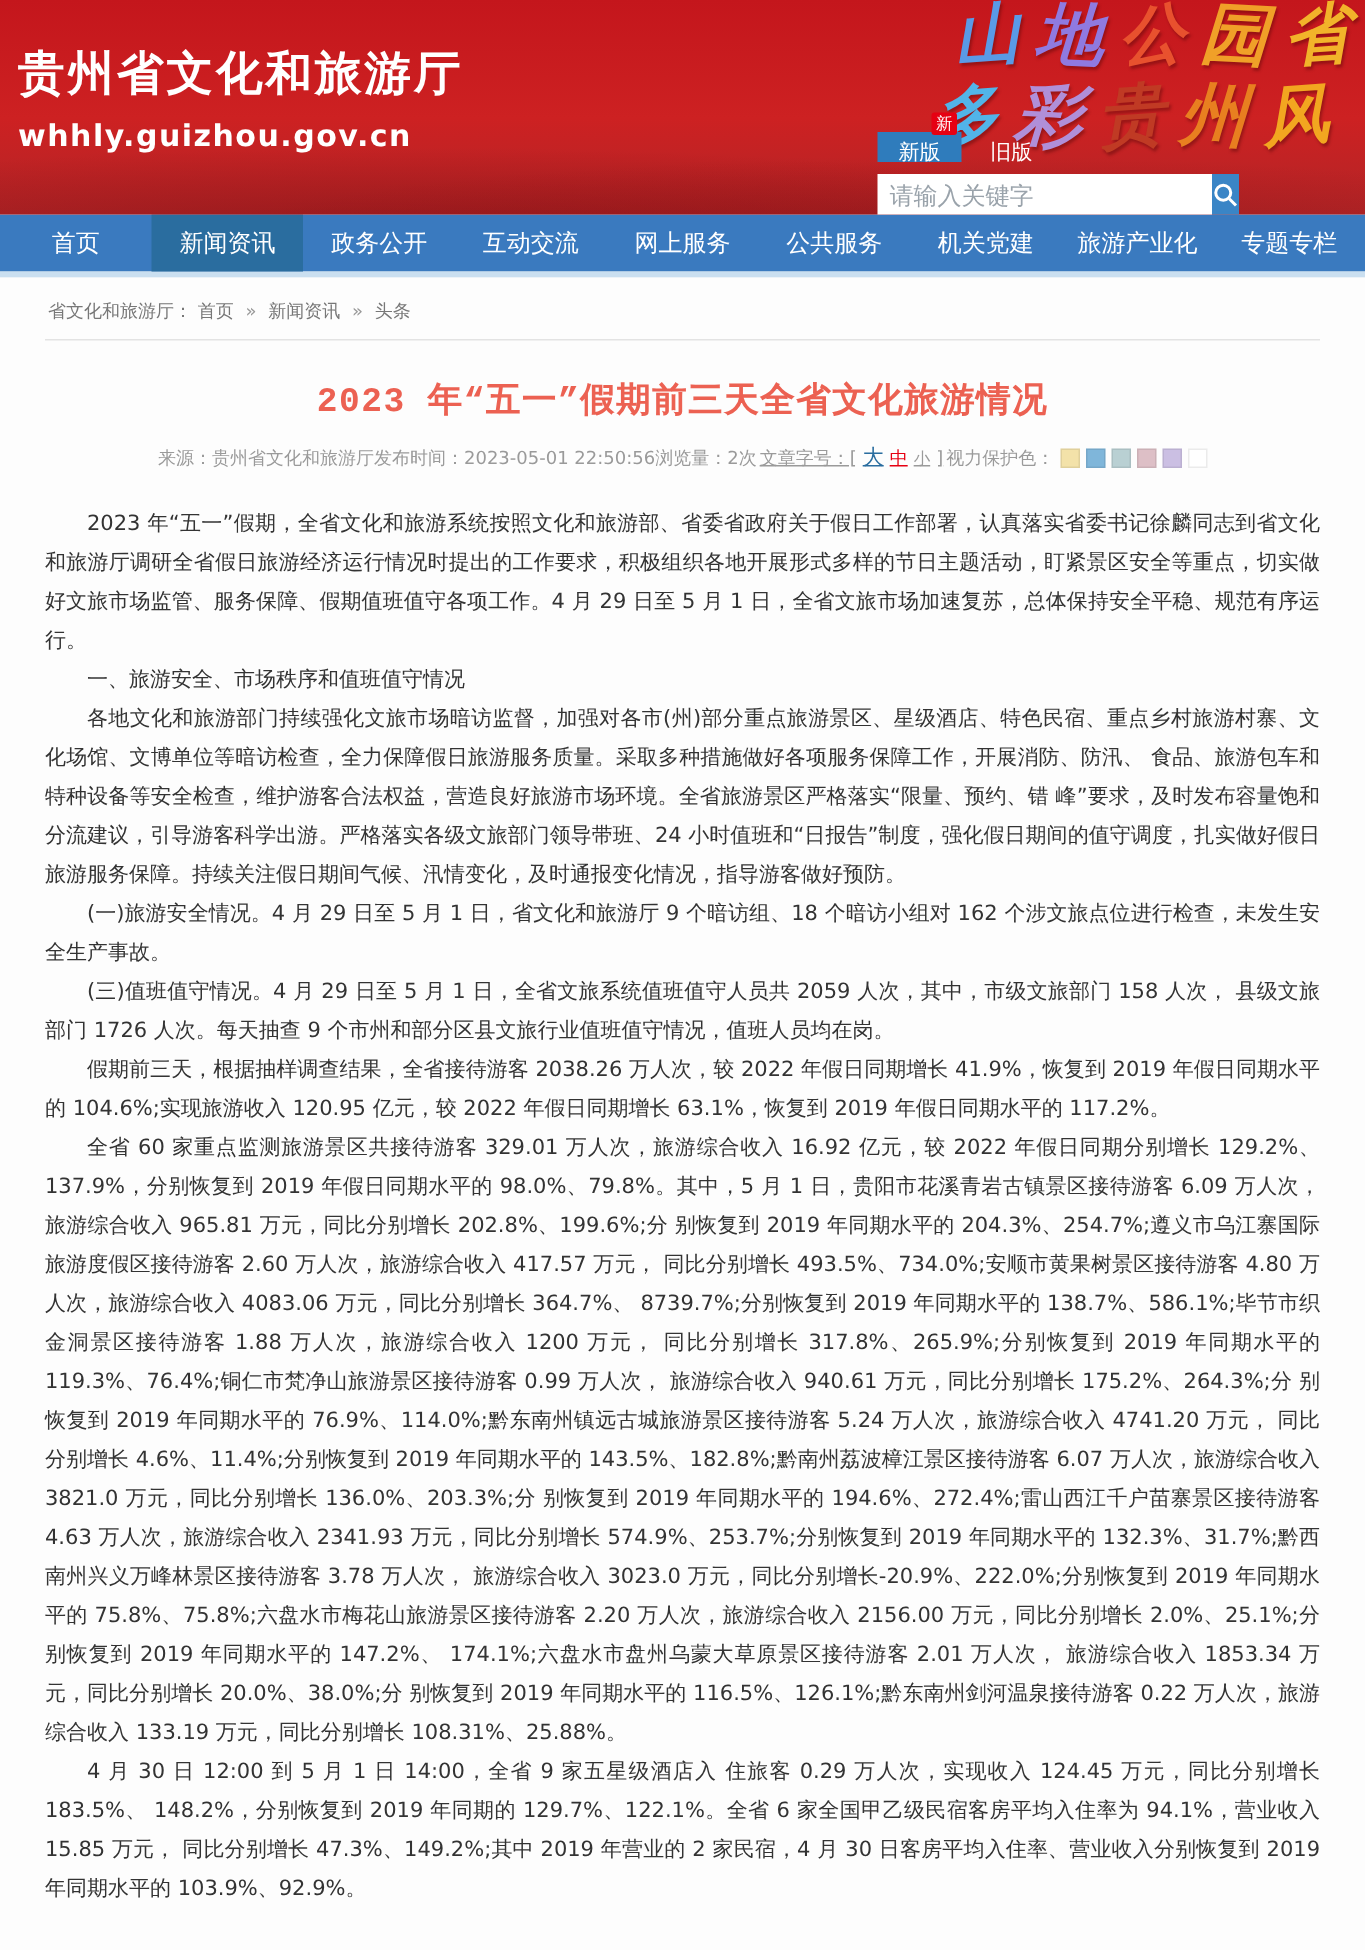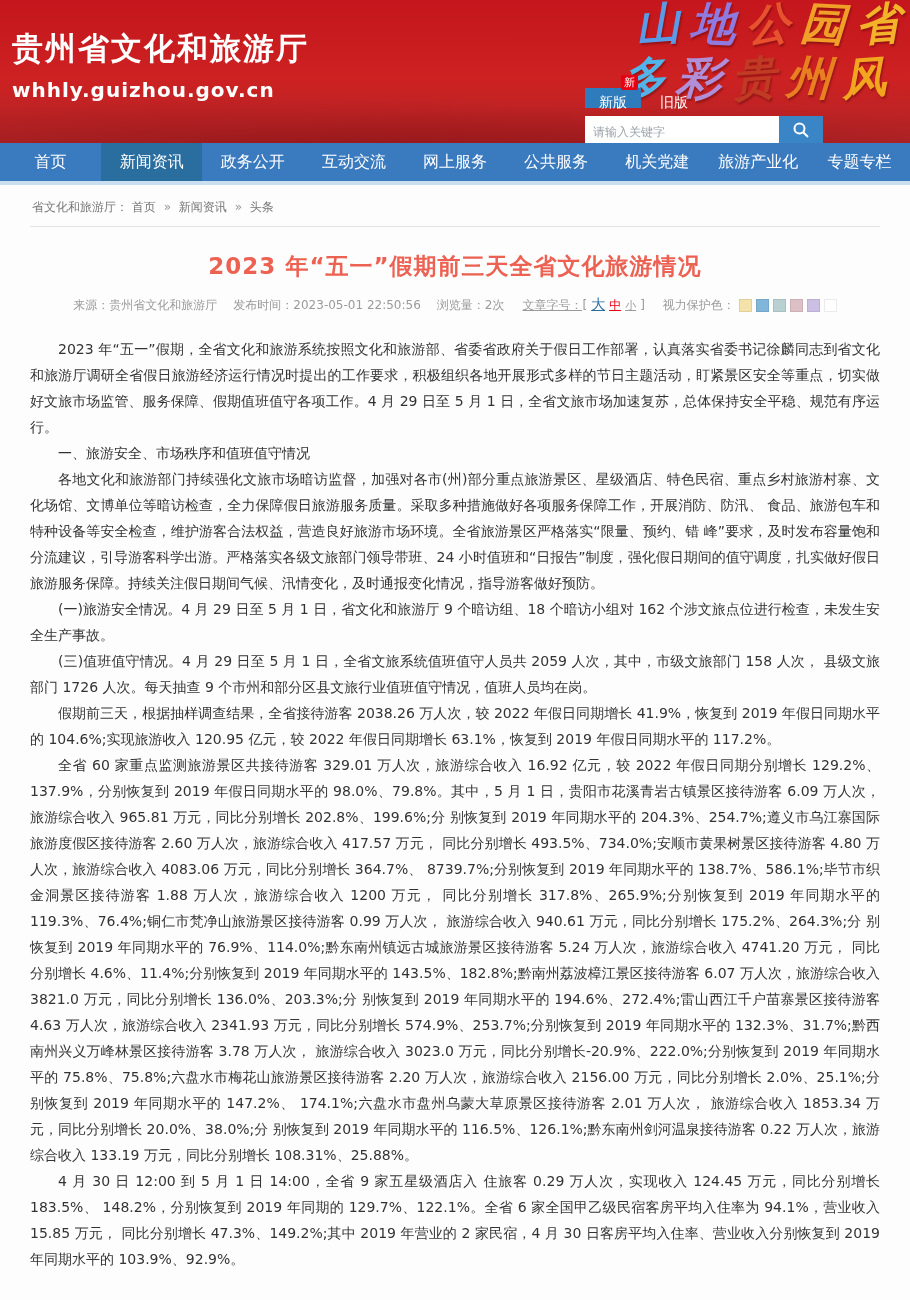--- a/index.html
+++ b/index.html
@@ -23,39 +23,39 @@
   .slogan-row span:nth-child(2n){ transform:rotate(3deg) scale(1.02); }
 
   
   .search { position:absolute; left:585px; top:88px; z-index:3; width:238px; }
   .search-tabs { position:relative; height:28px; }
   .new-badge { position:absolute; left:36px; top:-13px; background:#e60012; color:#fff; font-size:11px;
     padding:1px 3px; border-radius:2px; line-height:1.2; }
   .tab { display:inline-block; height:20px; line-height:28px; padding:0 14px; color:#fff; font-size:14px; cursor:pointer; }
   .tab.active { background:#2f7cbc; }
   .search-row { display:flex; height:28px; }
-  .search-input { flex:1; border:none; background:#fff; font-size:12px; padding:16px 8px; color:#333; outline:none; }
+  .search-input { flex:1; border:none; background:#fff; font-size:16px; padding:16px 8px; color:#333; outline:none; }
   .search-input::placeholder { color:#9aa3ab; }
   .search-btn { width:44px; background:#3a85c6; border:none; display:flex; align-items:center; justify-content:center; cursor:pointer; }
 
   
   .nav { display:flex; height:38px; background:#3a7abf; }
   .nav-item { flex:1; color:#fff; font-size:16px; text-align:center; line-height:38px; cursor:pointer; white-space:nowrap; }
   .nav-item.active { background:#2a6d9f; }
   .nav-strip { height:4px; background:#cadff0; }
 
   
   .content { background:#fdfdfd; padding:0 30px 20px 30px; min-height:1115px; }
   .breadcrumb { padding:14px 2px 10px 2px; font-size:12px; color:#777; }
   .breadcrumb .crumb { color:#777; cursor:pointer; }
   .breadcrumb .sep { margin:0 4px; color:#999; }
   .rule { border-bottom:1px solid #e3e3e3; }
 
-  .art-title { text-align:center; color:#ec6152; font-size:23px; letter-spacing:1px; padding:24px 0 14px 0; }
-  .art-meta { display:flex; justify-content:center; align-items:center; gap:16px; font-size:12px; color:#9a9a9a; padding-bottom:16px; flex-wrap:nowrap; }
+  .art-title { text-align:center; color:#ec6152; font-size:23px; letter-spacing:1px; padding:24px 0 14px 0;font-family:Liberation Mono, monospace; }
+  .art-meta { display:flex; justify-content:center; align-items:center; font-size:12px; color:#9a9a9a; padding-bottom:16px; flex-wrap:nowrap; }
   .meta-item { white-space:nowrap; }
   .fs-ctl span { margin:0 2px; cursor:pointer;text-decoration:underline; }
   .swatches { display:inline-flex; gap:4px; vertical-align:middle; }
   .swatch { width:13px; height:13px; display:inline-block; border:1px solid rgba(0,0,0,.08); cursor:pointer; }
 
   .art-body { font-size:14px; line-height:26px; color:#333; text-align:justify; padding-top:6px; }
   .art-body p { text-indent:2em; }
 </style>
 </head>
 <body>

